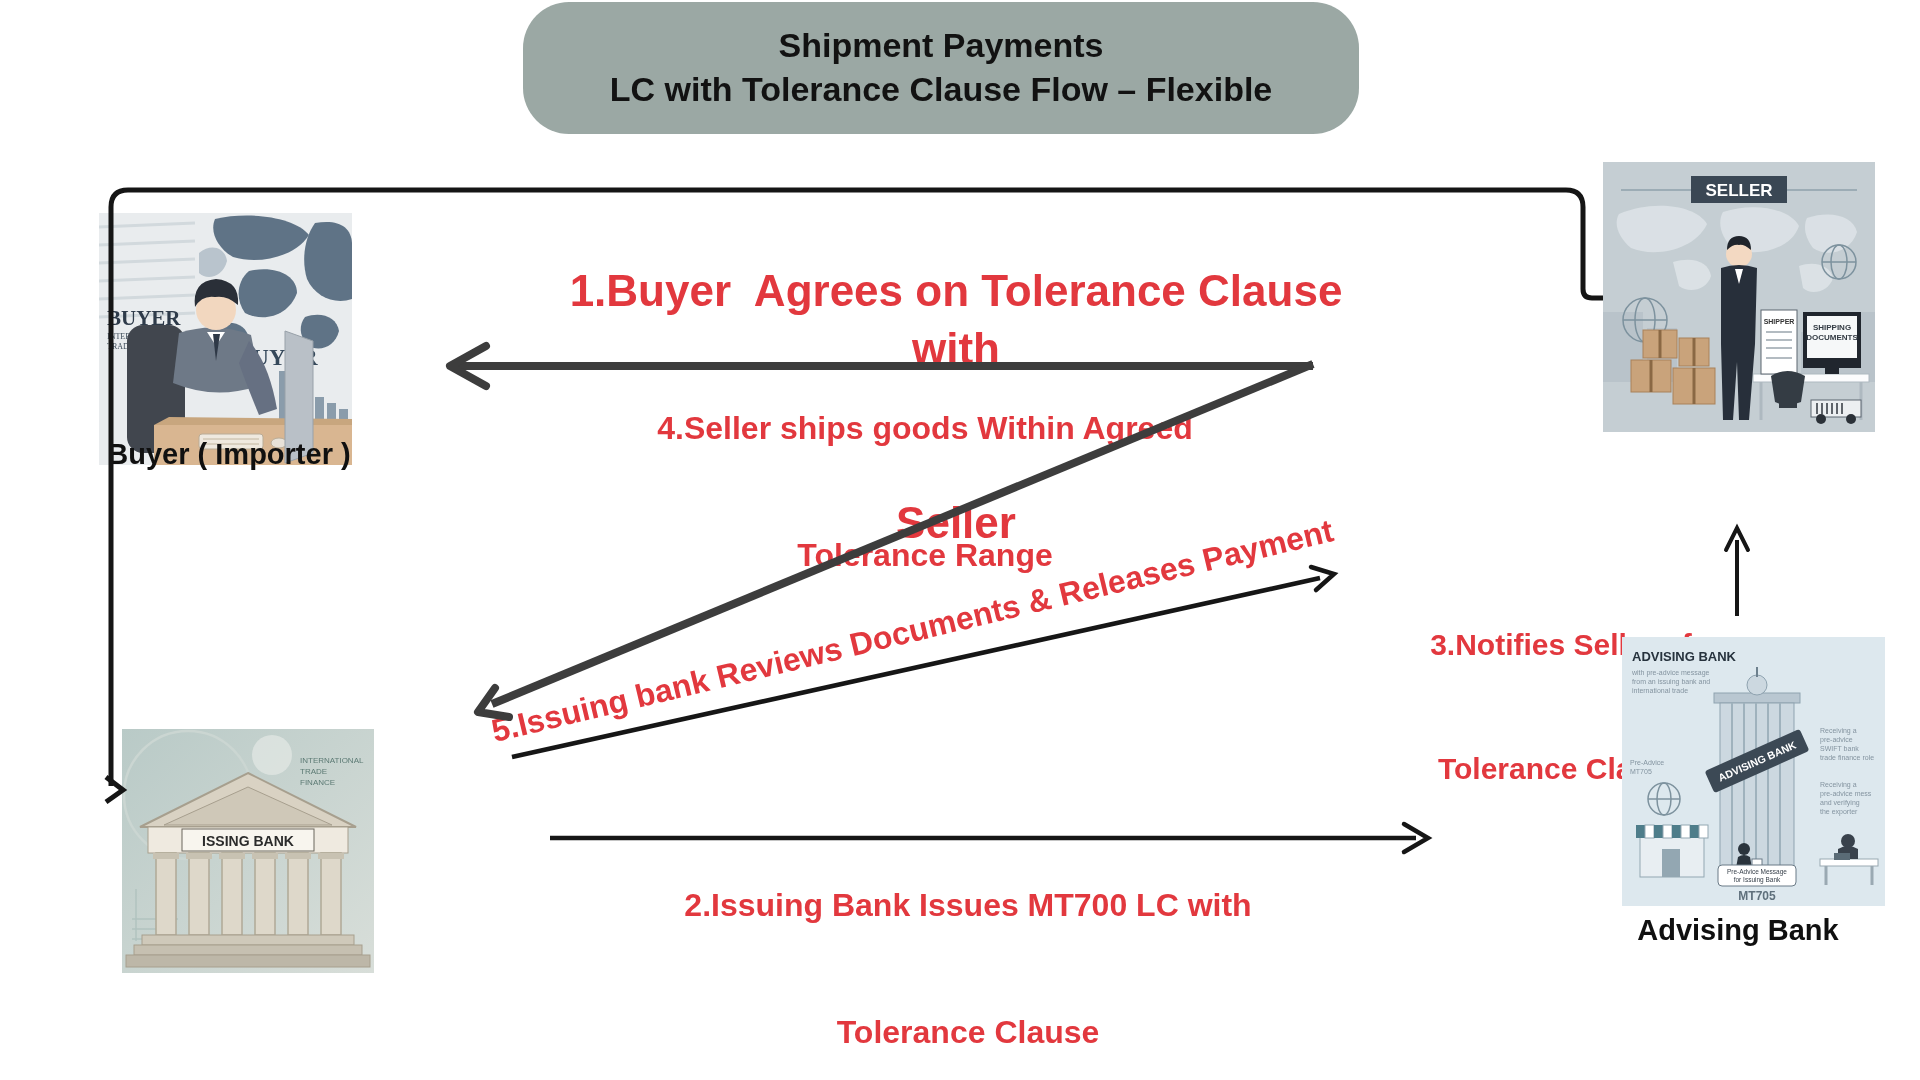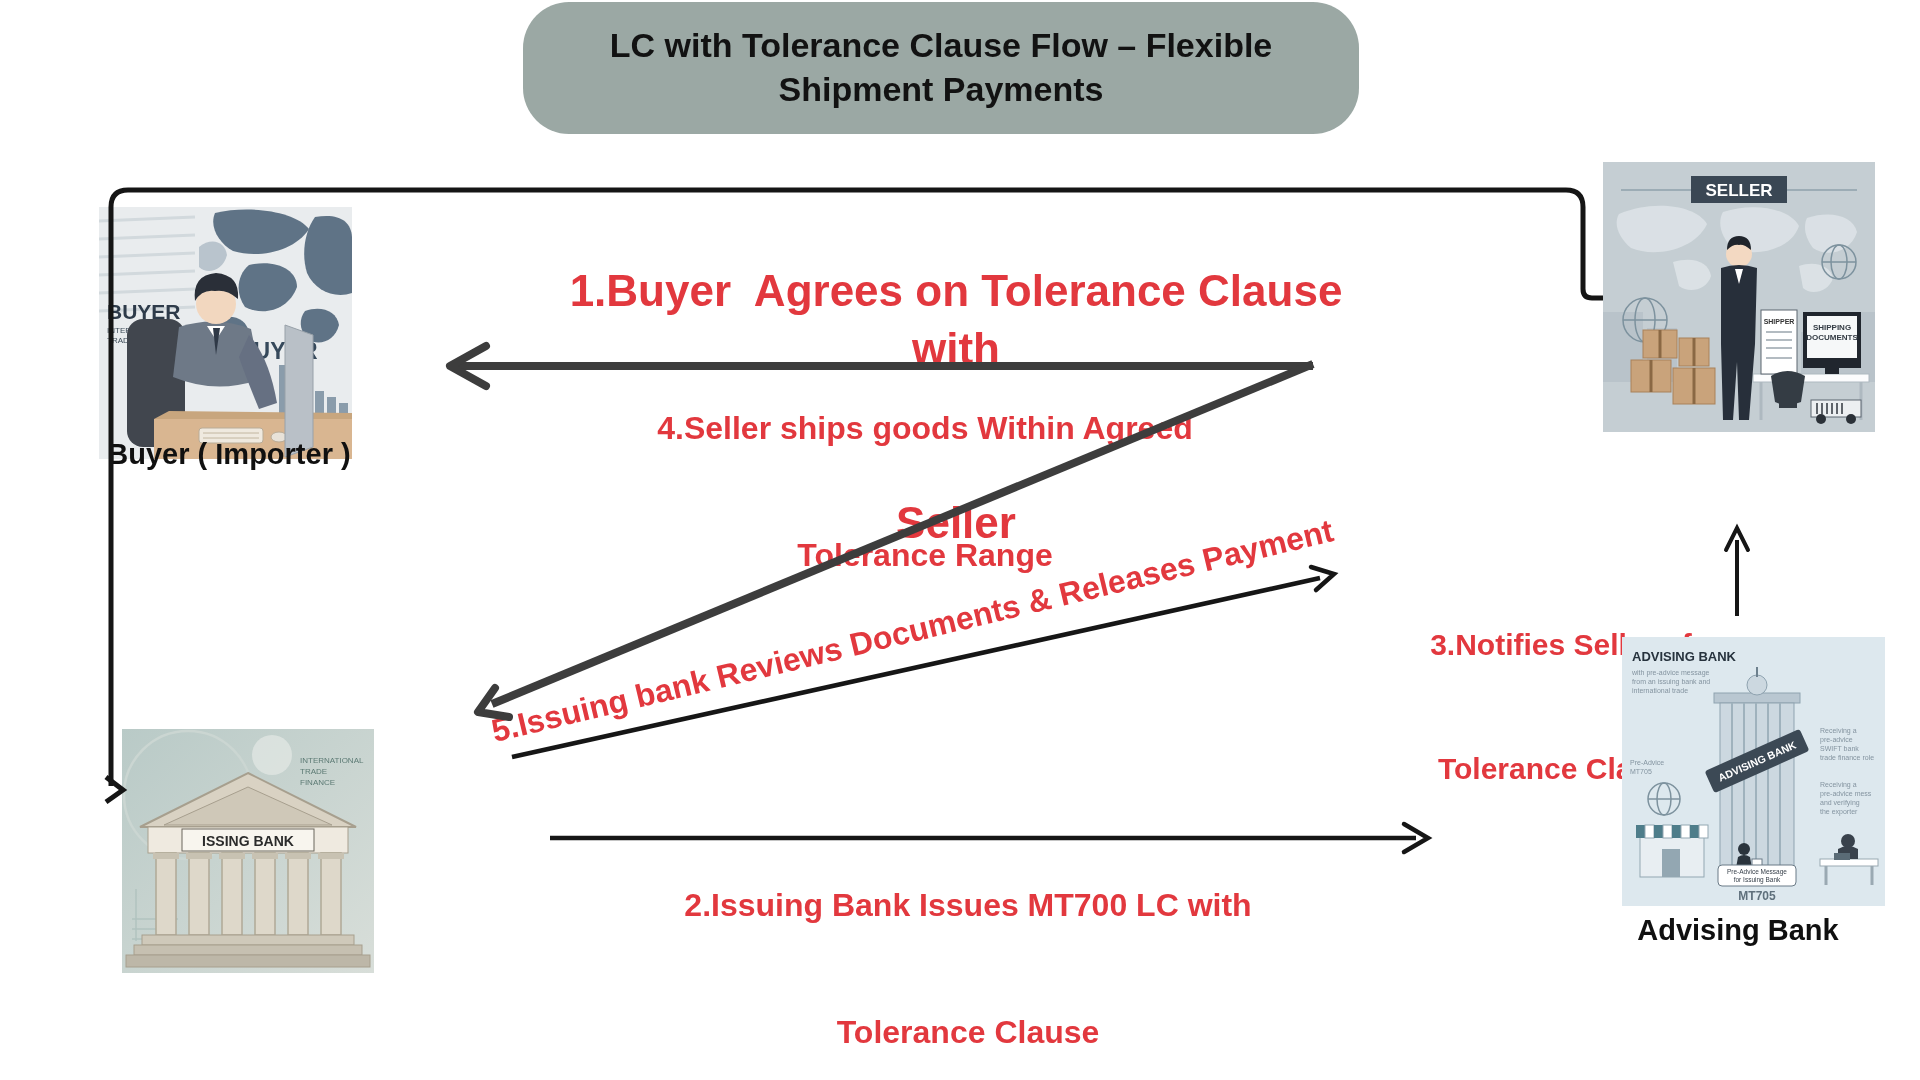--- a/index.html
+++ b/index.html
@@ -25,22 +25,22 @@
   .imgbox svg{display:block;}
   
   .overlay{left:0;top:0;width:1920px;height:1080px;pointer-events:none;}
 </style>
 </head>
 <body>
 
 <div class="canvas">
 
   <div class="abs title-box">
+    <div>Shipment Payments</div>
     <div>LC with Tolerance Clause Flow – Flexible</div>
-    <div>Shipment Payments</div>
   </div>
 
   <div class="abs red step1">
     <div>1.Buyer  Agrees on Tolerance Clause with</div>
     <div>Seller</div>
   </div>
 
   <div class="abs red step4">
     <div>4.Seller ships goods Within Agreed</div>
     <div>Tolerance Range</div>
@@ -51,21 +51,21 @@
   <div class="abs red step3">
     <div>3.Notifies Seller of</div>
     <div>Tolerance Clause</div>
   </div>
 
   <div class="abs red step2">
     <div>2.Issuing Bank Issues MT700 LC with</div>
     <div>Tolerance Clause</div>
   </div>
 
-  <div class="abs imgbox" style="left:99px;top:207px;width:253px;height:252px;">
+  <div class="abs imgbox" style="left:99px;top:213px;width:253px;height:252px;font-family:Liberation Serif, serif;">
     <svg width="253" height="252" viewBox="0 0 253 252">
       <rect width="253" height="252" fill="#e9ecee"></rect>
       <g stroke="#d2d9dd" stroke-width="3">
         <line x1="0" y1="14" x2="96" y2="10"></line>
           <line x1="0" y1="32" x2="96" y2="28"></line>
         <line x1="0" y1="50" x2="96" y2="46"></line>
           <line x1="0" y1="68" x2="96" y2="64"></line>
         <line x1="0" y1="86" x2="96" y2="82"></line>
           <line x1="0" y1="104" x2="96" y2="100"></line>
       </g>

